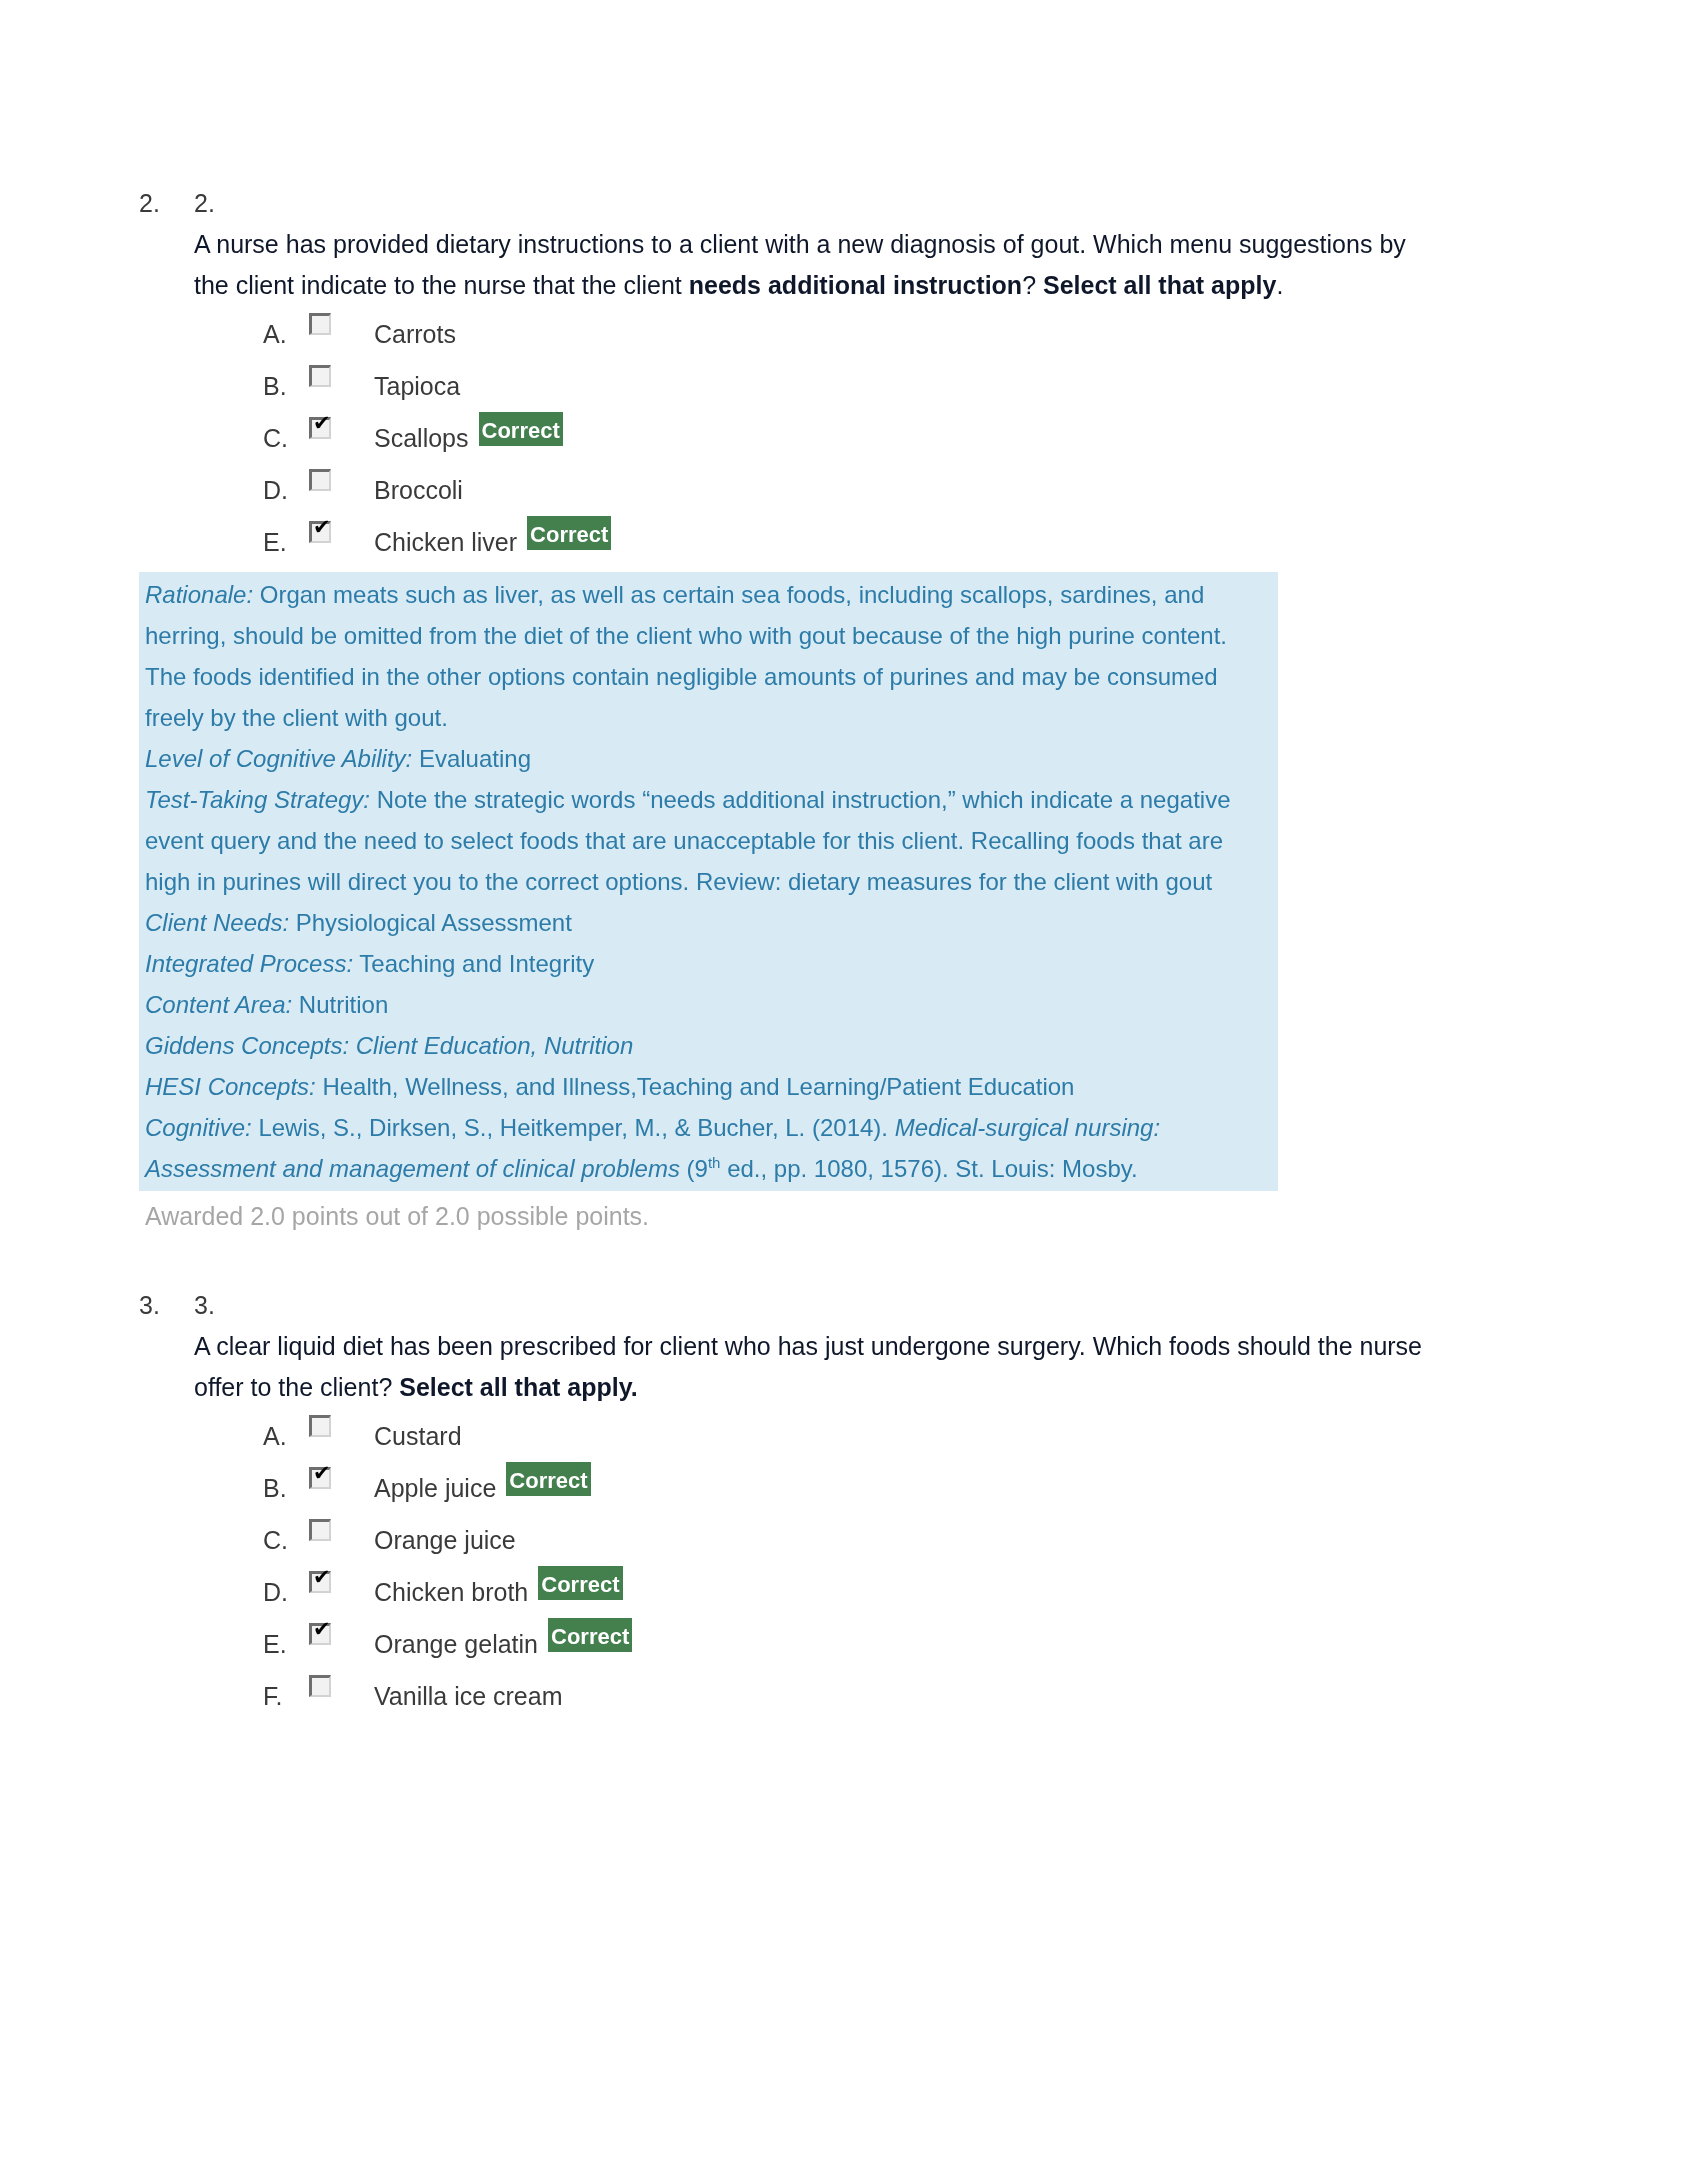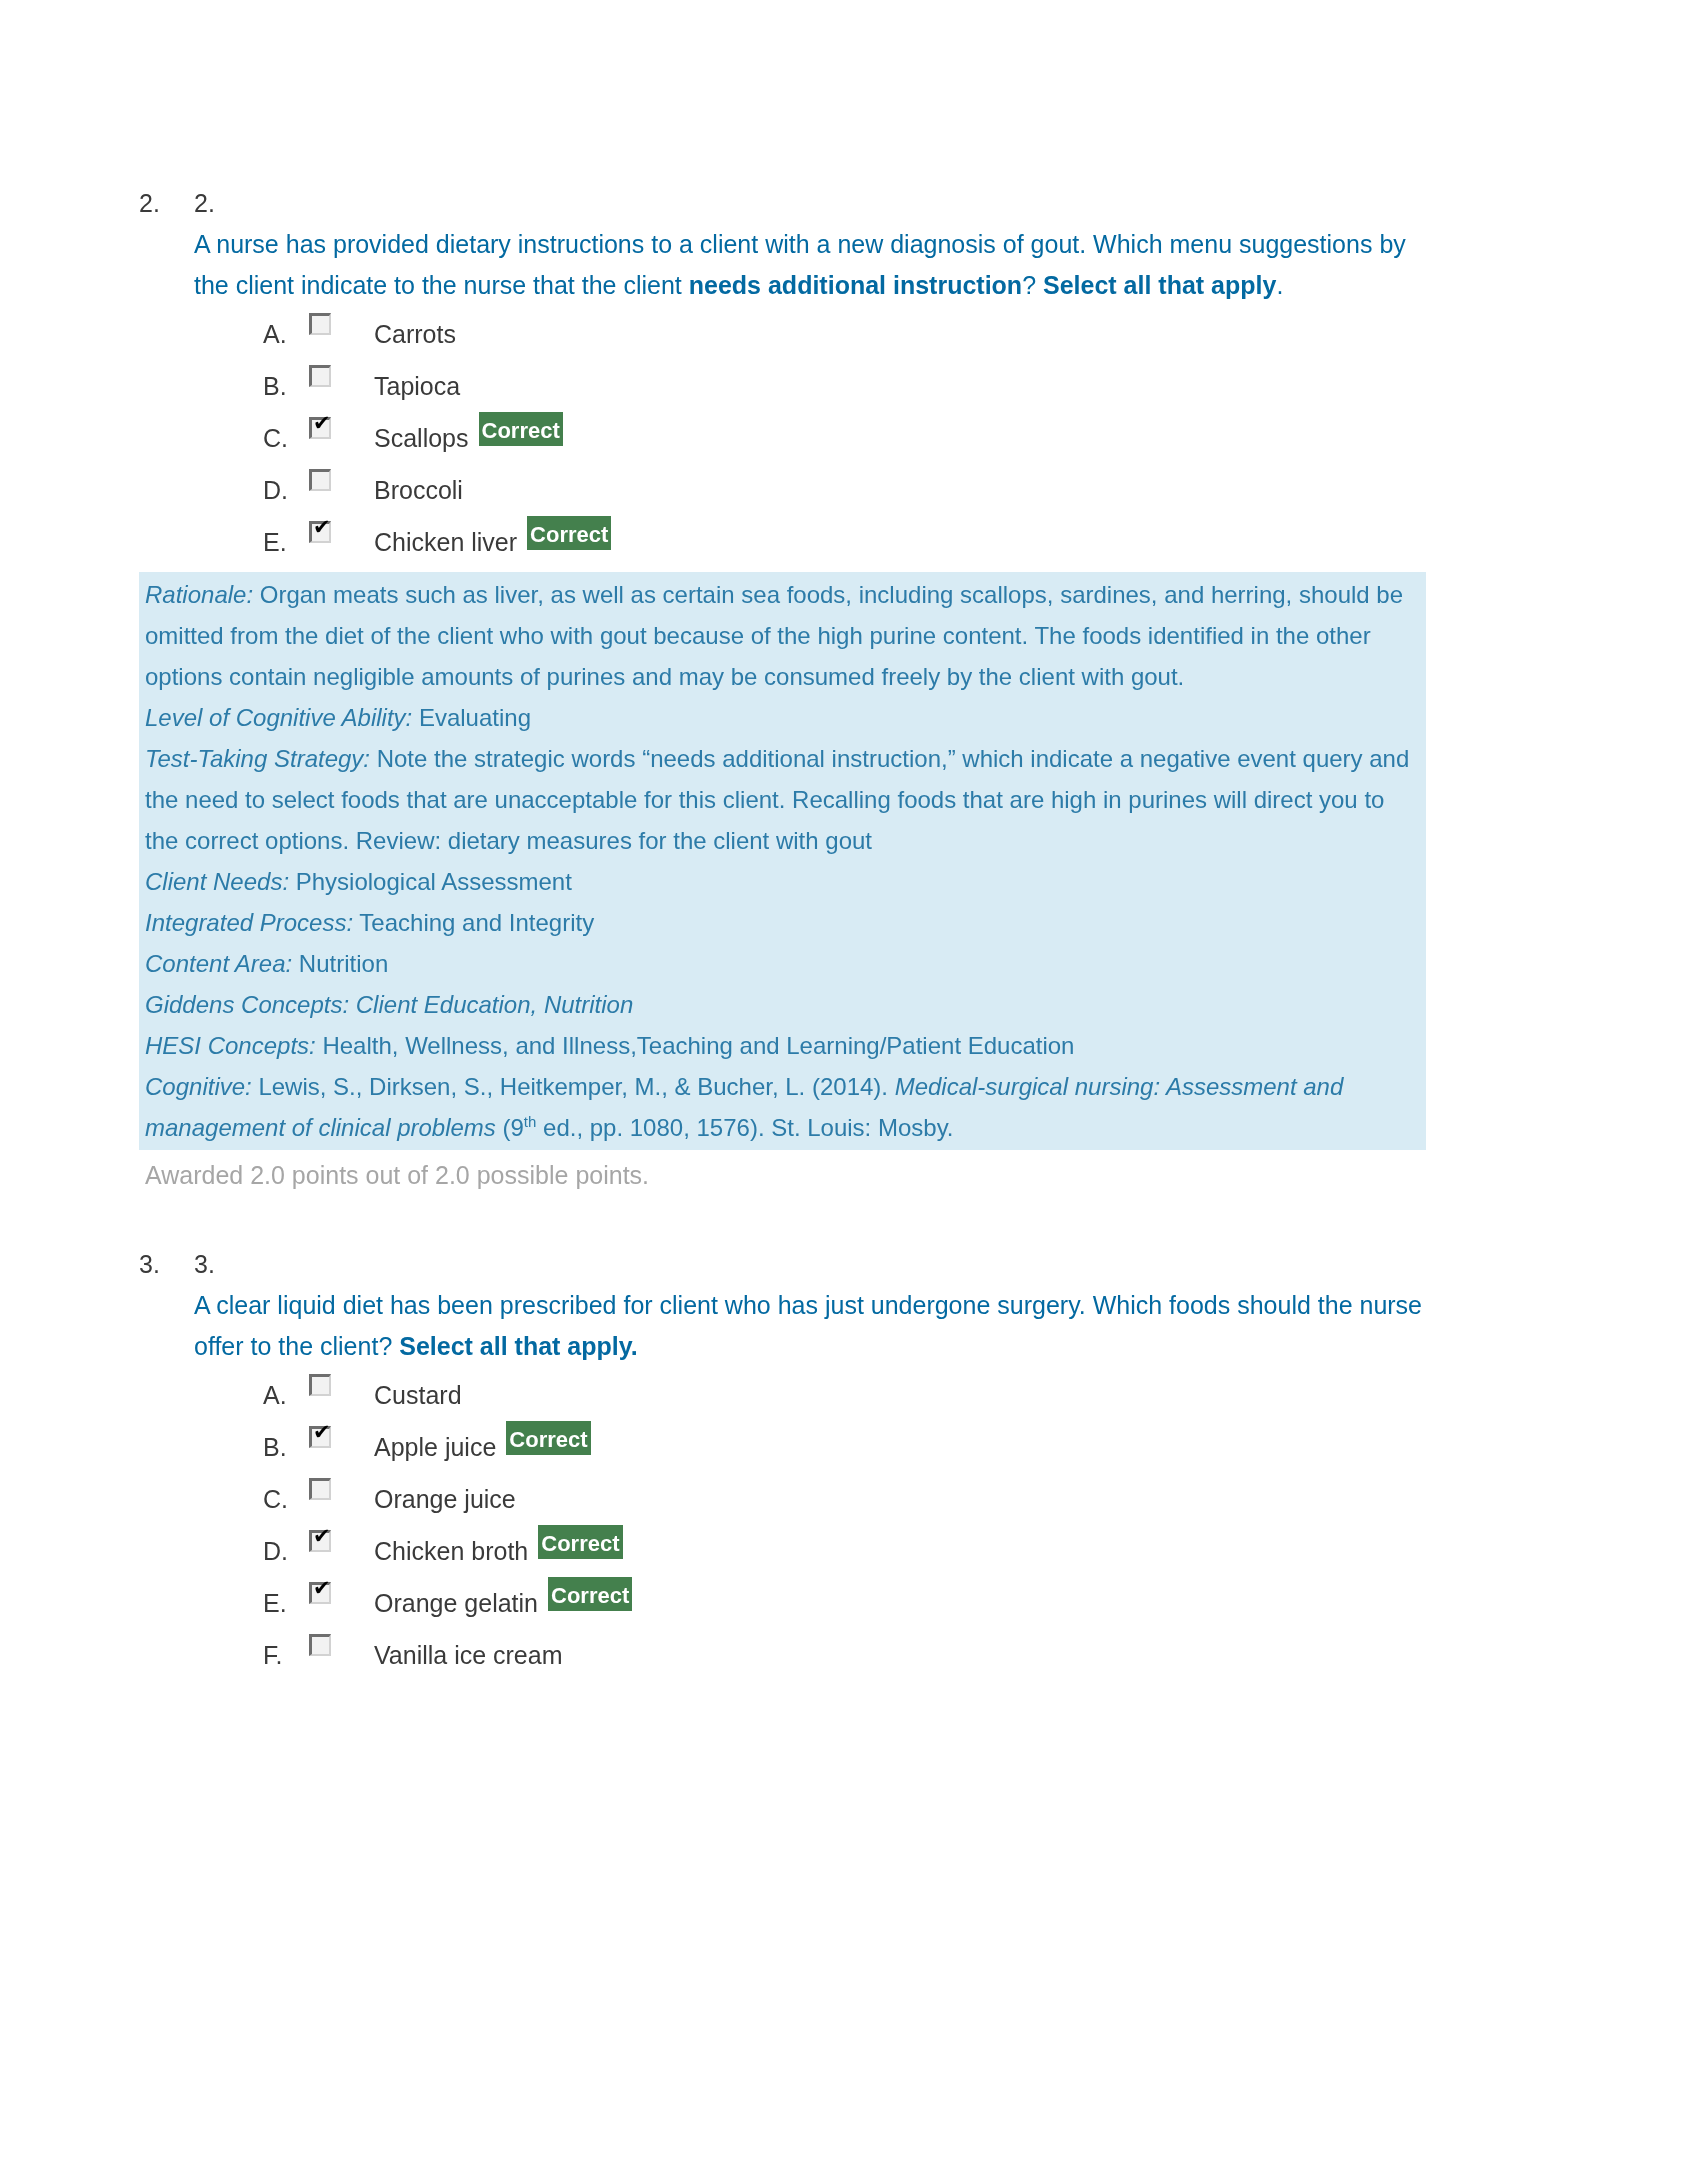--- a/index.html
+++ b/index.html
@@ -45,21 +45,21 @@
     margin-left: 55px;
   }
   .q-inner-num {
     font-size: 25px;
     line-height: 41px;
     color: #3a3a3a;
   }
   .q-stem {
     font-size: 25px;
     line-height: 41px;
-    color: #0369a1;
+    color: #0f172a;
     width: 1241px;
   }
   .q-stem b { font-weight: bold; }
 
   
   .options {
     margin-top: 2px;
     margin-left: 69px;
   }
   .option-row {
@@ -120,21 +120,21 @@
     white-space: nowrap;
   }
 
   
   .rationale {
     background: #d8ebf4;
     color: #2c7ba8;
     font-size: 24px;
     line-height: 41px;
     padding: 2px 0 2px 0;
-    width: 1287px;
+    width: 1139px;
     margin-top: 4px;
     box-sizing: border-box;
   }
   .rationale p {
     margin: 0;
     padding: 0 10px 0 6px;
   }
   .rationale .lbl { font-style: italic; }
   .rationale .ital { font-style: italic; }
   .rationale sup {

